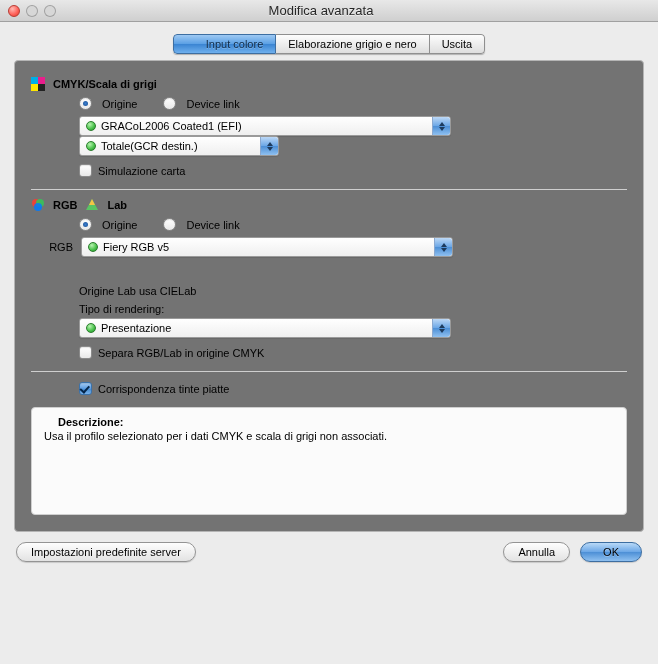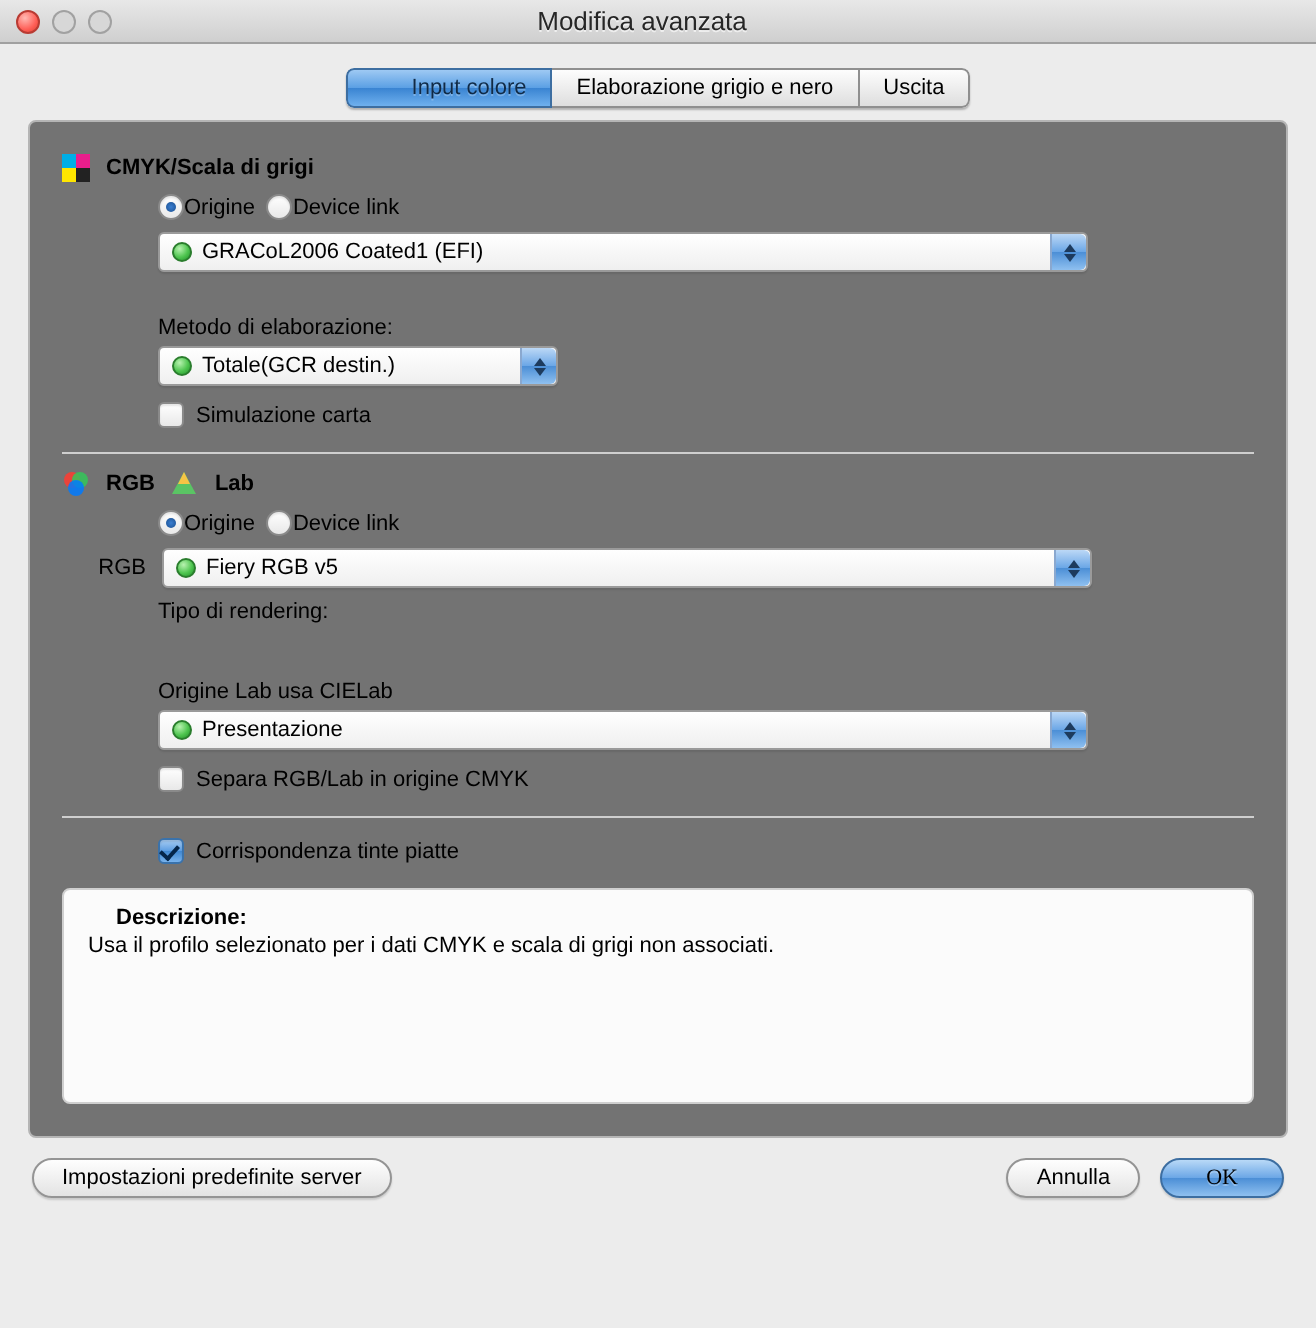--- a/index.html
+++ b/index.html
@@ -65,26 +65,26 @@
   }
   .section {
     padding: 8px 0 12px 0;
   }
   .section + .section { border-top: 1px solid #cfcfcf; }
   .sec-head {
     display: flex; align-items: center; gap: 8px;
     font-weight: bold; font-size: 11px;
     margin-bottom: 6px;
   }
-  .row { display: flex; align-items: center; margin: 4px 0 6px 48px; }
+  .row { display: flex; align-items: center; gap: 10px; margin: 4px 0 6px 48px; }
   .sublabel { margin: 8px 0 3px 48px; }
   .sidelabel { width: 28px; text-align: right; font-size: 11px; }
   .dd {
     display: flex; align-items: center; justify-content: space-between;
-    width: 465px; height: 20px;
+    width: 372px; height: 20px;
     border: 1px solid #9a9a9a; border-radius: 3px;
     background: linear-gradient(#ffffff,#efefef);
     padding: 0 0 0 6px;
     box-shadow: 0 1px 1px rgba(0,0,0,0.1);
   }
   .dd .ddlabel { display: flex; align-items: center; gap: 5px; font-size: 11px;}
   .dd .ddcap {
     width: 18px; height: 100%;
     border-left: 1px solid #8aa8cf;
     background: linear-gradient(#bcd8f6,#6aa6e6 50%,#4c8fd6 51%,#8fc0f0);
@@ -147,21 +147,20 @@
     height: 20px; padding: 0 14px;
     border: 1px solid #949494; border-radius: 10px;
     background: linear-gradient(#fefefe,#e3e3e3);
     font-size: 11px;
     box-shadow: 0 1px 1px rgba(0,0,0,0.15);
   }
   .pushbtn.default {
     background: linear-gradient(#b9d9f7,#6aa6e6 50%,#4c8fd6 51%,#8fc0f0);
     border-color:#3d6ea1;
     text-shadow: 0 1px 0 rgba(255,255,255,0.3);
-    font-family: Liberation Serif, serif;
   }
   .btnrow { display:flex; gap:10px; }
 </style>
 </head>
 <body>
 
 <div class="titlebar">
   <div class="traffic">
     <div class="tl-btn tl-close"></div>
     <div class="tl-btn tl-min"></div>
@@ -205,21 +204,20 @@
             <span class="green-dot"></span>
             <span>GRACoL2006 Coated1 (EFI)</span>
           </span>
           <span class="ddcap">
             <span class="arr-up"></span>
               <span class="arr-dn"></span>
           </span>
         </div>
       </div>
 
-      <div class="sublabel" style="margin-top:22px;">Metodo di elaborazione:</div>
       <div class="ddrow">
         <div class="dd" style="width:200px">
           <span class="ddlabel">
             <span class="green-dot"></span>
             <span>Totale(GCR destin.)</span>
           </span>
           <span class="ddcap">
             <span class="arr-up"></span>
               <span class="arr-dn"></span>
           </span>
@@ -259,22 +257,22 @@
             <span class="green-dot"></span>
             <span>Fiery RGB v5</span>
           </span>
           <span class="ddcap">
             <span class="arr-up"></span>
               <span class="arr-dn"></span>
           </span>
         </div>
       </div>
 
+      <div class="sublabel" style="margin-top:28px;">Origine Lab usa CIELab</div>
       <div class="sublabel" style="margin-top:6px;">Tipo di rendering:</div>
-      <div class="sublabel" style="margin-top:28px;">Origine Lab usa CIELab</div>
       <div class="ddrow">
         <div class="dd">
           <span class="ddlabel">
             <span class="green-dot"></span>
             <span>Presentazione</span>
           </span>
           <span class="ddcap">
             <span class="arr-up"></span>
               <span class="arr-dn"></span>
           </span>

